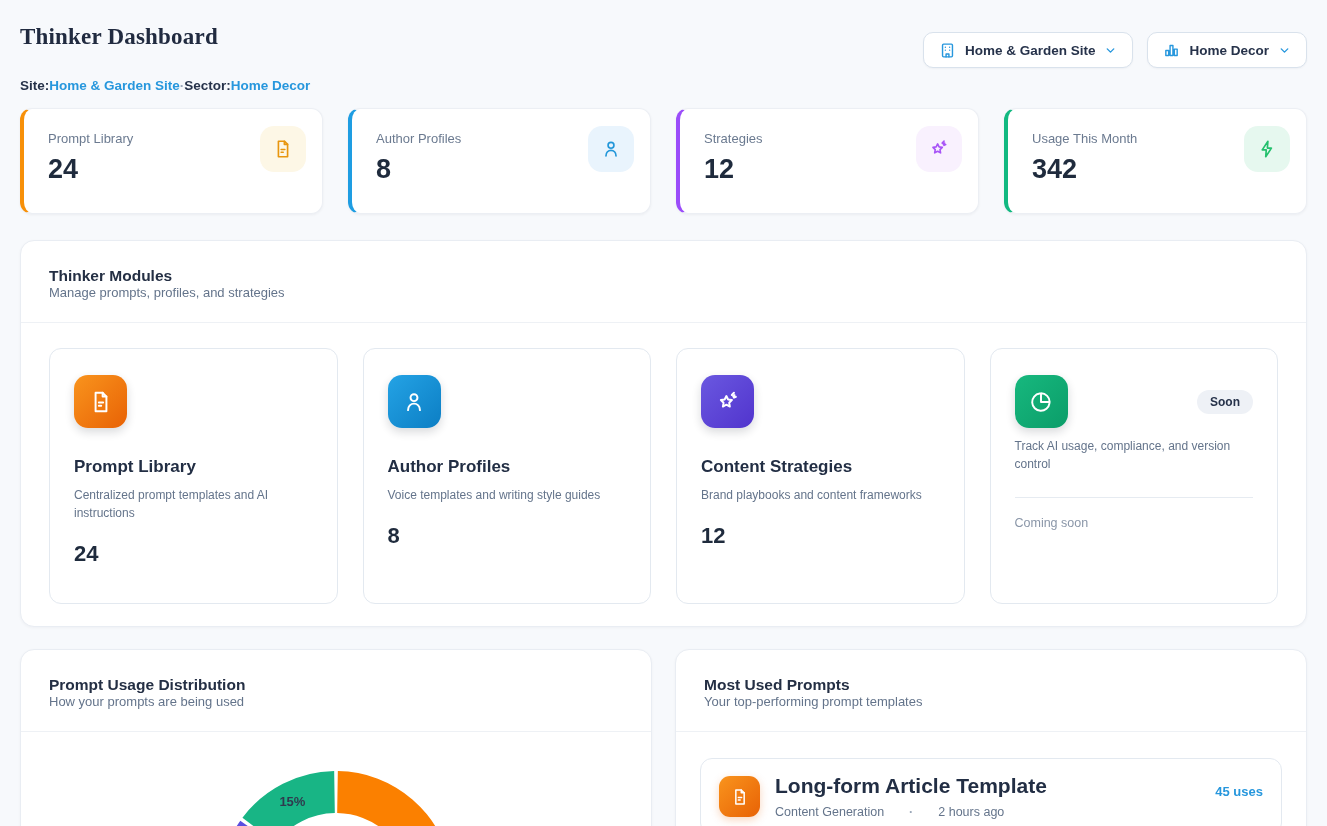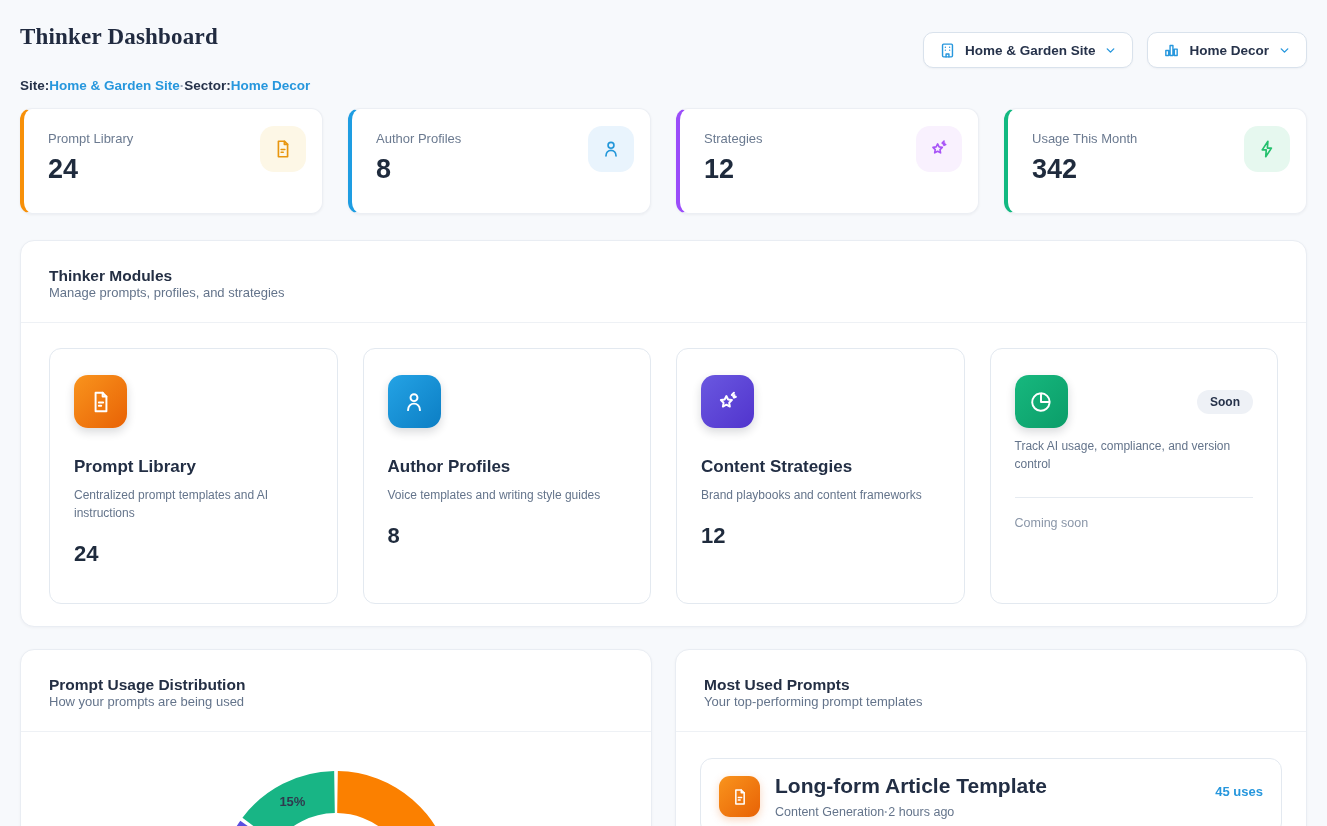--- a/index.html
+++ b/index.html
@@ -51,21 +51,21 @@
   .bottom-card { background:#fff; border:1px solid #e9edf3; border-radius:14px; box-shadow:0 1px 3px rgba(16,24,40,.04); height:480px; overflow:hidden; }
   .chart-body { display:flex; justify-content:center; }
   .chart-body svg { margin-top:36px; }
   .donut-label { fill:#2f3b4e; font-size:13px; font-weight:700; text-anchor:middle; dominant-baseline:middle; }
 
   .prompt-list { padding:26px 24px; }
   .prompt-item { display:flex; align-items:center; gap:15px; border:1px solid #e3e9f0; border-radius:12px; padding:15px 18px; background:#fff; cursor:pointer; }
   .prompt-icon { width:41px; height:41px; border-radius:11px; display:flex; align-items:center; justify-content:center; flex:0 0 auto; box-shadow:0 3px 8px rgba(233,97,5,.25); }
   .prompt-main { flex:1; }
   .prompt-title { font-size:21px; font-weight:800; color:#222e44; }
-  .prompt-meta { display:flex; gap:0; align-items:flex-start; font-size:12.5px; color:#64748b; margin-top:7px; }
+  .prompt-meta { display:flex; gap:25px; align-items:flex-start; font-size:12.5px; color:#64748b; margin-top:7px; }
   .prompt-uses { font-size:13px; font-weight:800; color:#2797dd; align-self:flex-start; margin-top:10px; }
 </style>
 </head>
 <body>
 
 <div class="screen">
 
   <div class="topbar">
     <div>
       <div class="page-title">Thinker Dashboard</div>

